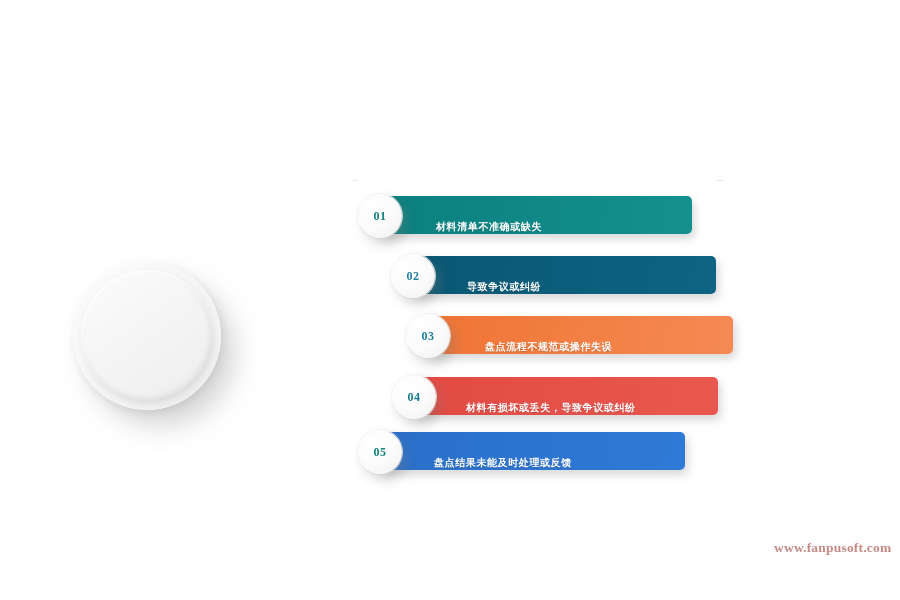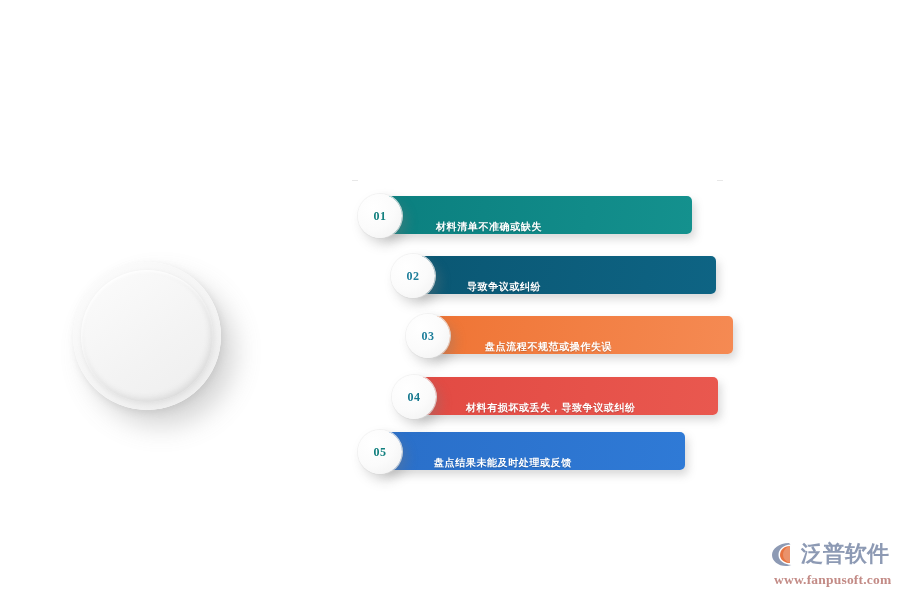--- a/index.html
+++ b/index.html
@@ -203,24 +203,16 @@
         <div class="bar" style="left: 22px; width: 305px; background: linear-gradient(100deg, rgb(42, 111, 201) 0%, rgb(47, 122, 214) 100%);">
           <span class="bar-label" style="margin-left: 54px;">盘点结果未能及时处理或反馈</span>
         </div>
         <div class="badge" style="left: 0px;">
           <span class="badge-num" style="color: rgb(18, 128, 127);">05</span>
         </div>
       </div>
     </div>
 
   <div class="brand">
-    <div class="brand-top">
-      <svg class="brand-mark" viewBox="0 0 60 60">
-        <path d="M42 8 C22 8 8 20 8 32 C8 44 20 54 36 54 C40 54 44 53 47 52 C33 51 21 44 21 32 C21 20 31 12 45 11 Z" fill="#8d9ab4"></path>
-        <path d="M44 14 C32 14 24 22 24 32 C24 40 31 47 41 48 L44 48 L44 14 Z" fill="#e8733f"></path>
-        <path d="M44 14 C36 16 30 23 30 32 C30 38 34 44 41 47 L44 47 Z" fill="#f0f0f0" opacity="0.25"></path>
-      </svg>
-      <span class="brand-name">泛普软件</span>
-    </div>
     <div class="brand-url">www.fanpusoft.com</div>
   </div>
 
 </div>
 
 </body></html>

